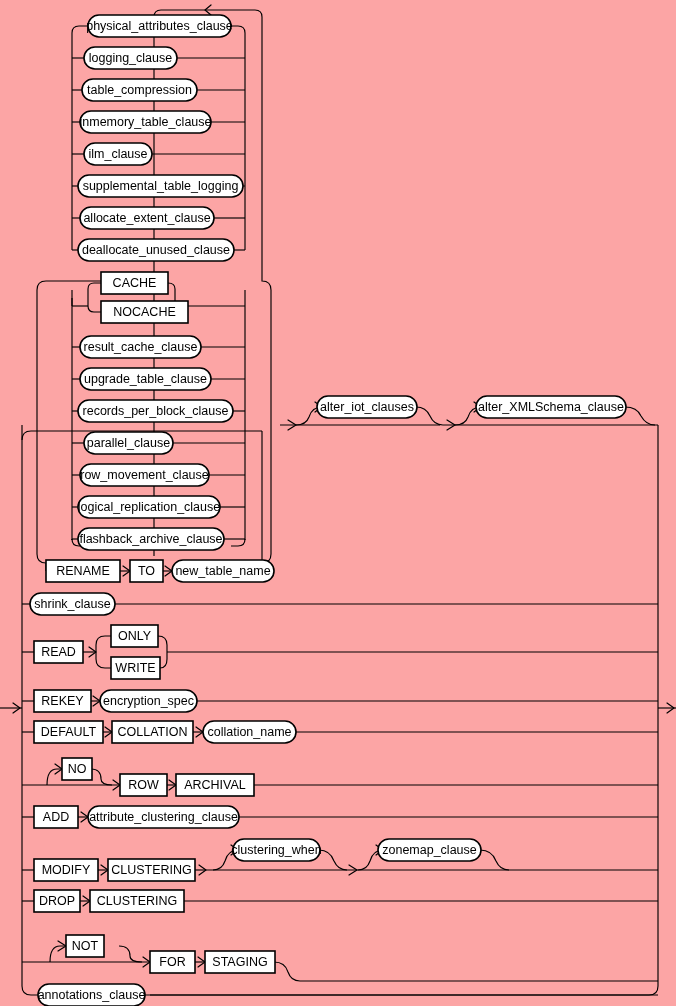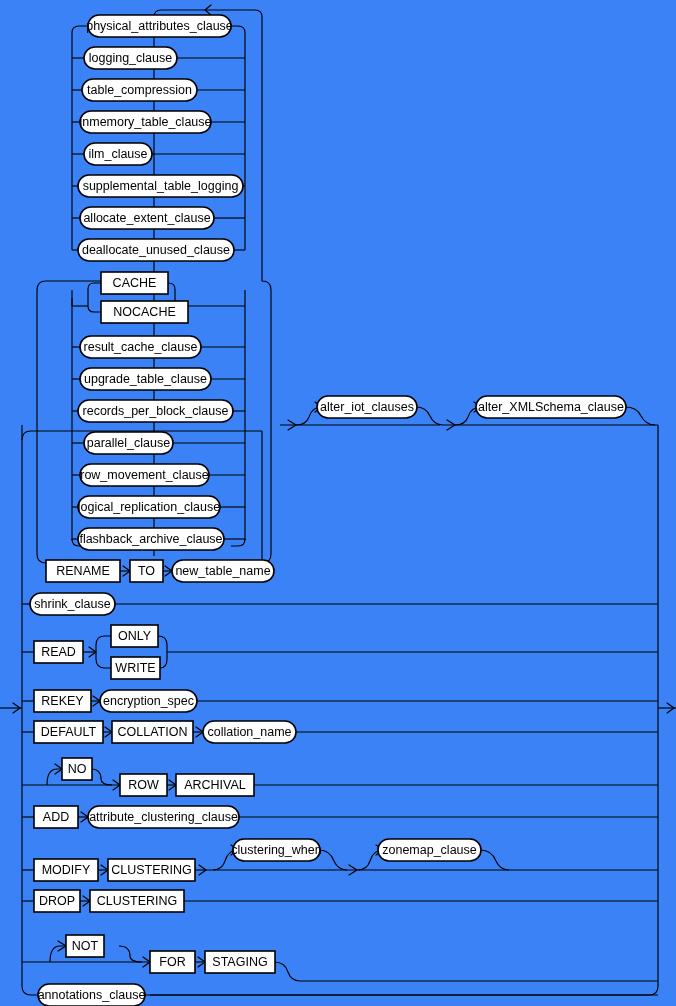--- a/index.html
+++ b/index.html
@@ -1,17 +1,17 @@
 <!DOCTYPE html>
 <html><head>
 <meta charset="utf-8">
 <style>
   html,body{margin:0;padding:0;background:#ffffff;}
   body{font-family:"Liberation Sans", sans-serif;}
-  #diagram-wrap{position:relative;width:676px;height:1006px;background:#3b82f6;overflow:hidden;}
+  #diagram-wrap{position:relative;width:676px;height:1006px;background:#fca5a5;overflow:hidden;}
   svg#rail-svg{display:block;width:676px;height:1006px;}
   svg#rail-svg text{font-family:"Liberation Sans", sans-serif;font-size:12.5px;fill:#000;dominant-baseline:middle;text-anchor:middle;}
   .rail{fill:none;stroke:#000;stroke-width:1.15;}
   .term-box{fill:#fff;stroke:#000;stroke-width:1.6;}
   .nonterm-box{fill:#fff;stroke:#000;stroke-width:1.6;}
   .arrowhead{fill:none;stroke:#000;stroke-width:1.2;stroke-linecap:round;stroke-linejoin:round;}
 </style>
 </head>
 <body>
 

